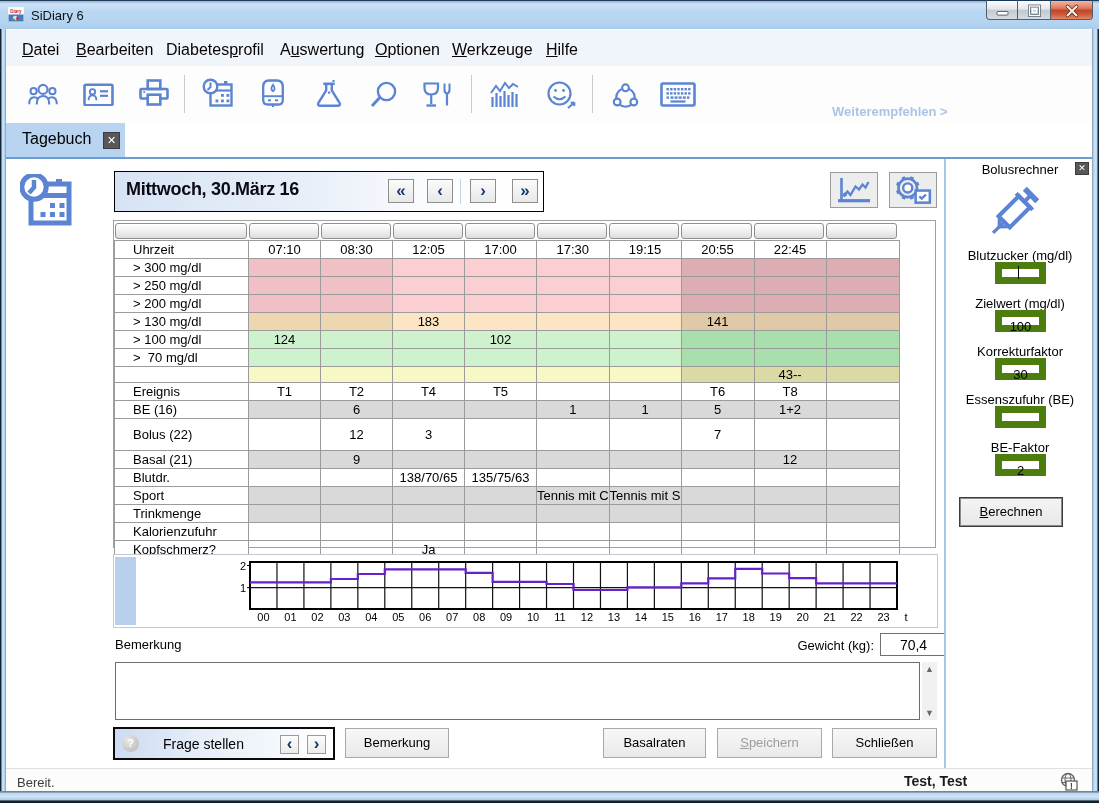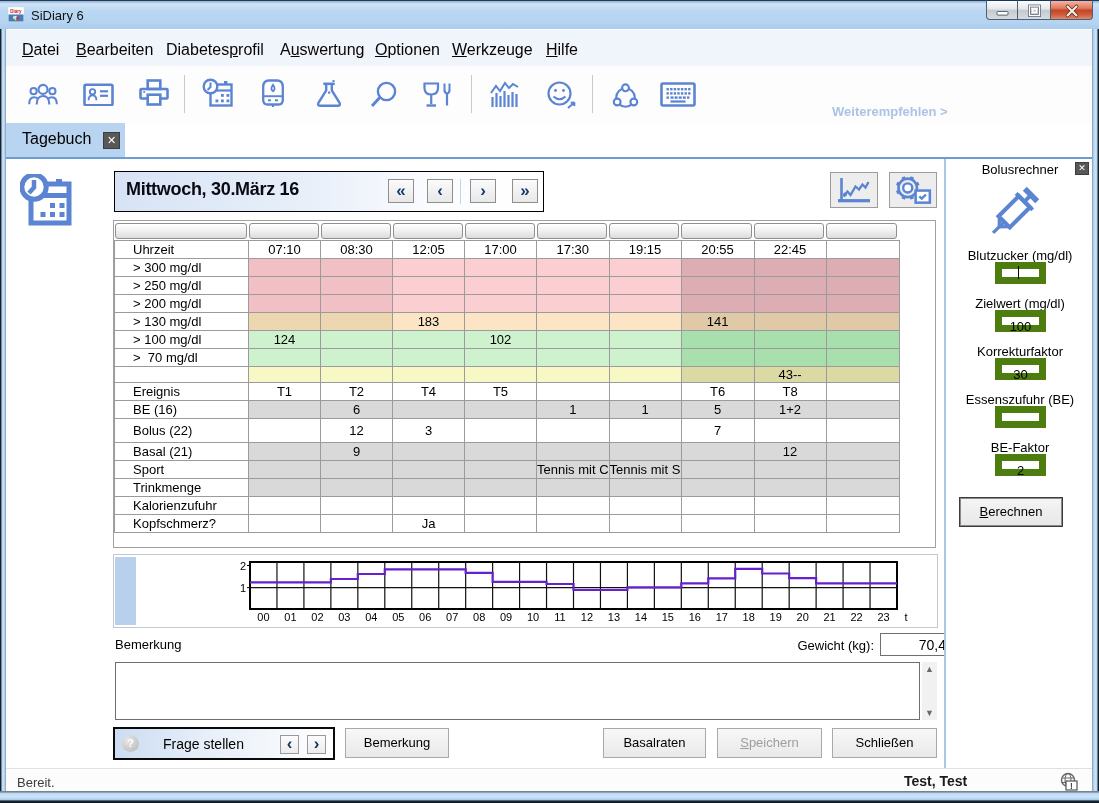--- a/index.html
+++ b/index.html
@@ -65,21 +65,21 @@
 .gr { background:#d9d9d9; }
 .sportcell { text-align:left !important; }
 
 
 #chartbox { left:113px; top:554px; width:825px; height:74px; }
 
 
 #lblBem { left:115px; top:637px; font-size:13px; color:#000; }
 #lblGew { left:700px; top:638px; width:174px; font-size:13px; color:#000; text-align:right; }
 #gewbox { left:880px; top:633px; width:71px; height:23px; border:1px solid #707070;
-  font-size:14px; text-align:right; padding:3px 4px 0 0; }
+  font-size:14px; text-align:center; padding:3px 4px 0 0; }
 #memo { left:115px; top:662px; width:805px; height:58px; border:1px solid #6e6e6e; background:#fff; }
 #memoscroll { left:922px; top:662px; width:15px; height:58px; background:#f1f1f1; }
 .scrarrow { position:absolute; left:0; width:15px; height:14px; color:#6a6a6a; font-size:9px; text-align:center; line-height:14px; }
 #frage { left:113px; top:727px; width:222px; height:33px; border:2px solid #0a0a0a;
   background:linear-gradient(90deg,#ccdcf2 0%,#e6eef8 40%,#ffffff 100%); }
 #qball { left:7px; top:6px; width:17px; height:17px; border-radius:50%;
   background:radial-gradient(circle at 35% 30%,#e8e8e8,#b4b4b4); color:#fff; font-size:11px;
   font-weight:bold; text-align:center; line-height:17px; }
 #fragetext { left:48px; top:7px; font-size:14px; color:#000; }
 .minibtn { position:absolute; top:6px; width:19px; height:19px; border:1px solid #9a9a9a;
@@ -299,21 +299,21 @@
 <td class="gr"></td>
 <td class="gr">6</td>
 <td class="gr"></td>
 <td class="gr"></td>
 <td class="gr">1</td>
 <td class="gr">1</td>
 <td class="gr">5</td>
 <td class="gr">1+2</td>
 <td class="gr"></td>
 </tr>
-<tr style="height:24px">
+<tr style="height:32px">
 <td class="lbl">Bolus (22)</td>
 <td></td>
 <td>12</td>
 <td>3</td>
 <td></td>
 <td></td>
 <td></td>
 <td>7</td>
 <td></td>
 <td></td>
@@ -322,20 +322,32 @@
 <td class="lbl">Basal (21)</td>
 <td class="gr"></td>
 <td class="gr">9</td>
 <td class="gr"></td>
 <td class="gr"></td>
 <td class="gr"></td>
 <td class="gr"></td>
 <td class="gr"></td>
 <td class="gr">12</td>
 <td class="gr"></td>
+</tr>
+<tr style="height:18px">
+<td class="lbl">Blutdr.</td>
+<td></td>
+<td></td>
+<td>138/70/65</td>
+<td>135/75/63</td>
+<td></td>
+<td></td>
+<td></td>
+<td></td>
+<td></td>
 </tr>
 <tr style="height:18px">
 <td class="lbl">Sport</td>
 <td class="gr"></td>
 <td class="gr"></td>
 <td class="gr"></td>
 <td class="gr"></td>
 <td class="gr sportcell">Tennis mit C</td>
 <td class="gr sportcell">Tennis mit S</td>
 <td class="gr"></td>

